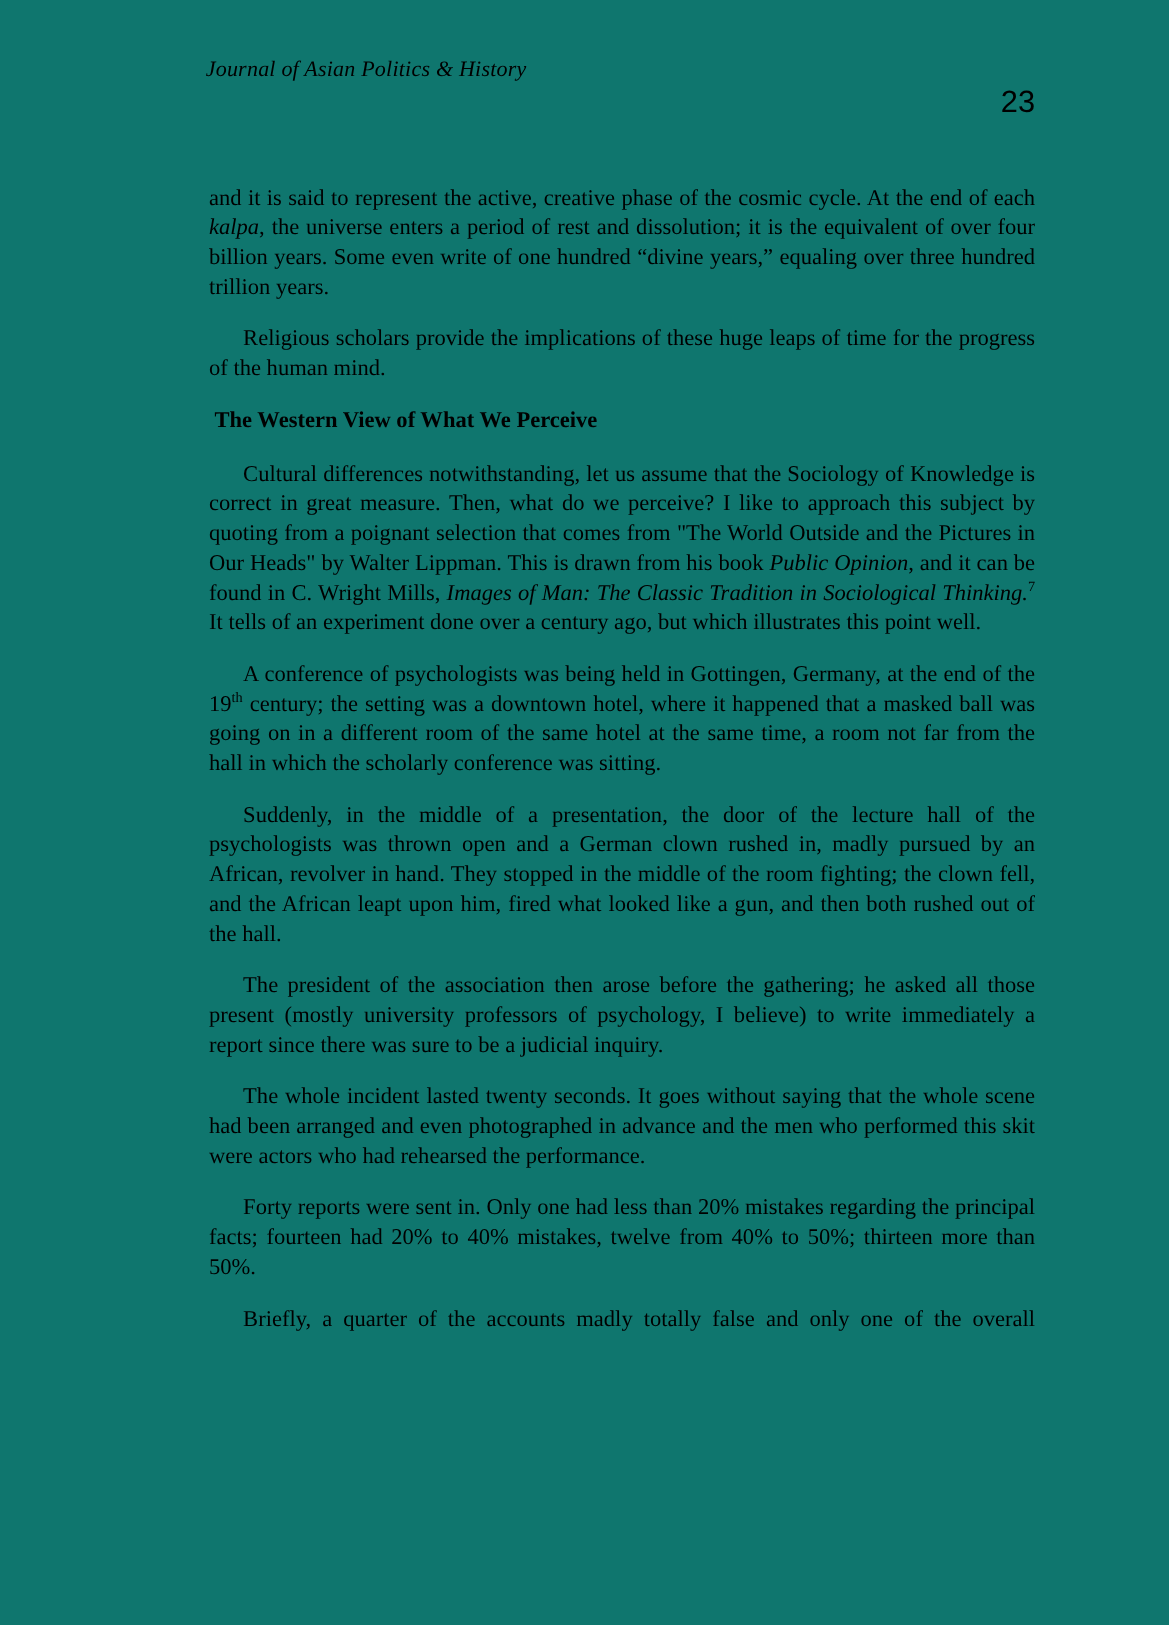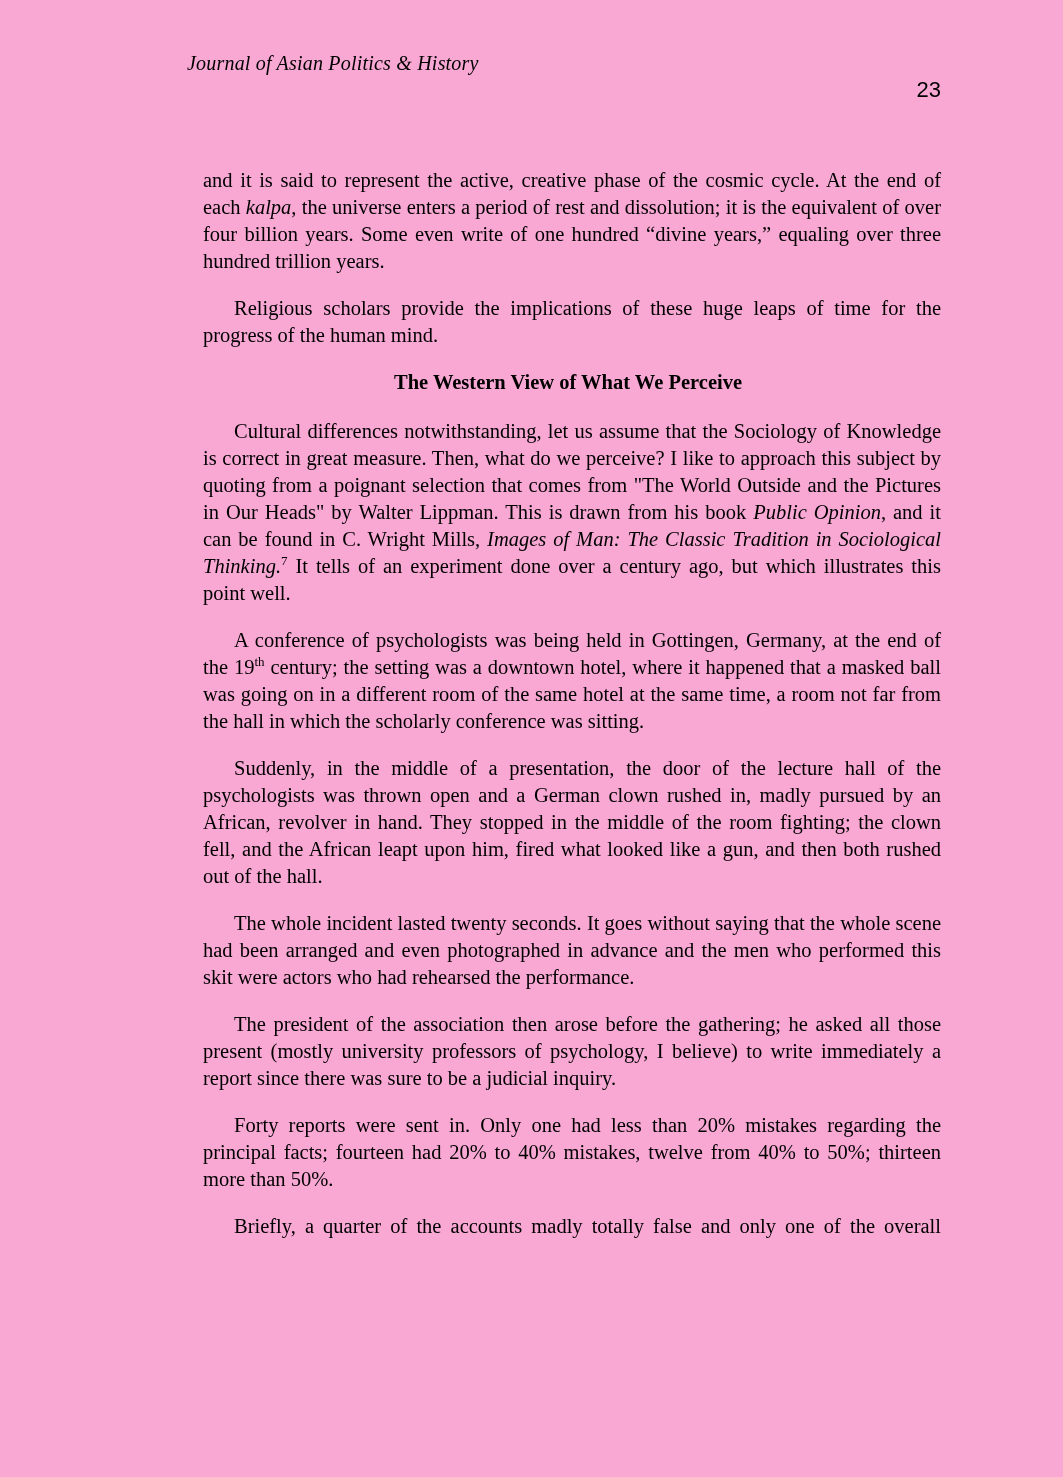--- a/index.html
+++ b/index.html
@@ -6,81 +6,80 @@
   html, body { margin: 0; padding: 0; }
   body {
     width: 1063px;
     height: 1477px;
     position: relative;
     background: #ffffff;
     color: #000000;
     font-family: "Liberation Serif", "DejaVu Serif", serif;
     overflow: hidden;
   }
-  .page { position: absolute; inset: 0; background: #f9a8d4; }
+  .page { position: absolute; inset: 0; background: #0f766e; }
 
   .header-title {
     position: absolute;
     left: 187px;
     top: 52px;
     font-style: italic;
     font-size: 20px;
     letter-spacing: 0.2px;
     white-space: nowrap;
   }
   .page-number {
     position: absolute;
     left: 741px;
     top: 78px;
     width: 200px;
     text-align: right;
     font-family: "Liberation Sans", "DejaVu Sans", sans-serif;
-    font-size: 22px;
+    font-size: 28px;
     line-height: 1.1;
   }
 
   .body-text {
     position: absolute;
     left: 187px;
     top: 167px;
     width: 754px;
     font-size: 20.5px;
     line-height: 27px;
   }
   .body-text p {
-    margin: 0 0 20px 16px;
+    margin: 0 0 20px 3px;
     text-align: justify;
     text-indent: 31px;
   }
   .body-text p.no-indent { text-indent: 0; }
   .body-text p.justify-last { text-align-last: justify; }
   .body-text h2 {
     font-size: 20.5px;
     line-height: 27px;
     font-weight: bold;
     margin: 2px 0 22px 8px;
-    text-align: center;
   }
   .body-text sup {
     font-size: 13px;
     line-height: 0;
     vertical-align: super;
   }
 </style>
 </head>
 <body>
 
 <div class="page">
   <div class="header-title">Journal of Asian Politics &amp; History</div>
   <div class="page-number">23</div>
   <div class="body-text">
       <p class="no-indent"><span>and it is said to represent the active, creative phase of the cosmic cycle. At the end of each </span><i>kalpa</i><span>, the universe enters a period of rest and dissolution; it is the equivalent of over four billion years. Some even write of one hundred “divine years,” equaling over three hundred trillion years.</span></p>
       <p><span>Religious scholars provide the implications of these huge leaps of time for the progress of the human mind.</span></p>
       <h2>The Western View of What We Perceive</h2>
       <p><span>Cultural differences notwithstanding, let us assume that the Sociology of Knowledge is correct in great measure. Then, what do we perceive? I like to approach this subject by quoting from a poignant selection that comes from "The World Outside and the Pictures in Our Heads" by Walter Lippman. This is drawn from his book </span><i>Public Opinion</i><span>, and it can be found in C. Wright Mills, </span><i>Images of Man: The Classic Tradition in Sociological Thinking.</i><sup>7</sup><span> It tells of an experiment done over a century ago, but which illustrates this point well.</span></p>
       <p><span>A conference of psychologists was being held in Gottingen, Germany, at the end of the 19</span><sup>th</sup><span> century; the setting was a downtown hotel, where it happened that a masked ball was going on in a different room of the same hotel at the same time, a room not far from the hall in which the scholarly conference was sitting.</span></p>
       <p><span>Suddenly, in the middle of a presentation, the door of the lecture hall of the psychologists was thrown open and a German clown rushed in, madly pursued by an African, revolver in hand. They stopped in the middle of the room fighting; the clown fell, and the African leapt upon him, fired what looked like a gun, and then both rushed out of the hall.</span></p>
+      <p><span>The president of the association then arose before the gathering; he asked all those present (mostly university professors of psychology, I believe) to write immediately a report since there was sure to be a judicial inquiry.</span></p>
       <p><span>The whole incident lasted twenty seconds. It goes without saying that the whole scene had been arranged and even photographed in advance and the men who performed this skit were actors who had rehearsed the performance.</span></p>
-      <p><span>The president of the association then arose before the gathering; he asked all those present (mostly university professors of psychology, I believe) to write immediately a report since there was sure to be a judicial inquiry.</span></p>
       <p><span>Forty reports were sent in. Only one had less than 20% mistakes regarding the principal facts; fourteen had 20% to 40% mistakes, twelve from 40% to 50%; thirteen more than 50%.</span></p>
       <p class="justify-last"><span>Briefly, a quarter of the accounts madly totally false and only one of the overall</span></p>
     </div>
 </div>
 
 </body></html>

